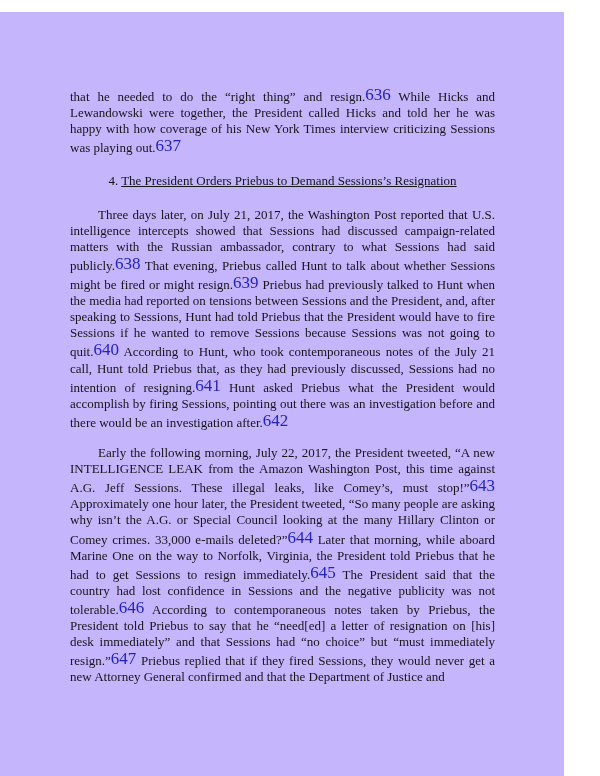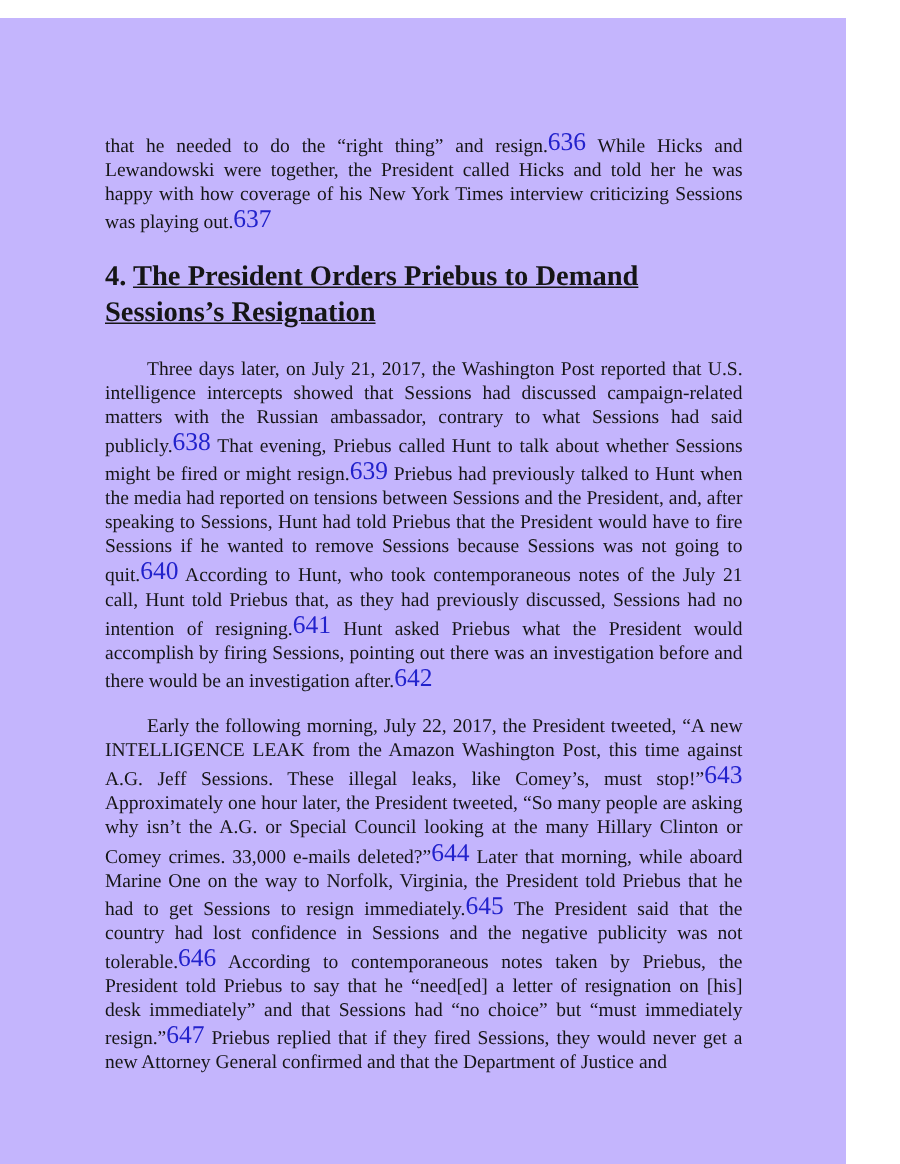--- a/index.html
+++ b/index.html
@@ -17,23 +17,23 @@
     overflow: hidden;
     margin-top: 12px;
   }
   .para {
     text-align: justify;
     margin: 0 0 14px 0;
     line-height: 1.24;
   }
   .para.indent { text-indent: 28px; }
   .heading {
-    text-align: left;
-    font-size: 19px;
-    font-weight: bold;
+    text-align: center;
+    font-size: 13px;
+    font-weight: normal;
     margin: 17px 0 17px 0;
     line-height: 1.24;
   }
   .underlined { text-decoration: underline; }
   .fn {
     color: var(--fn-color, #2222cc);
     font-size: 17px;
     line-height: 1;
     vertical-align: 1px;
     cursor: pointer;

